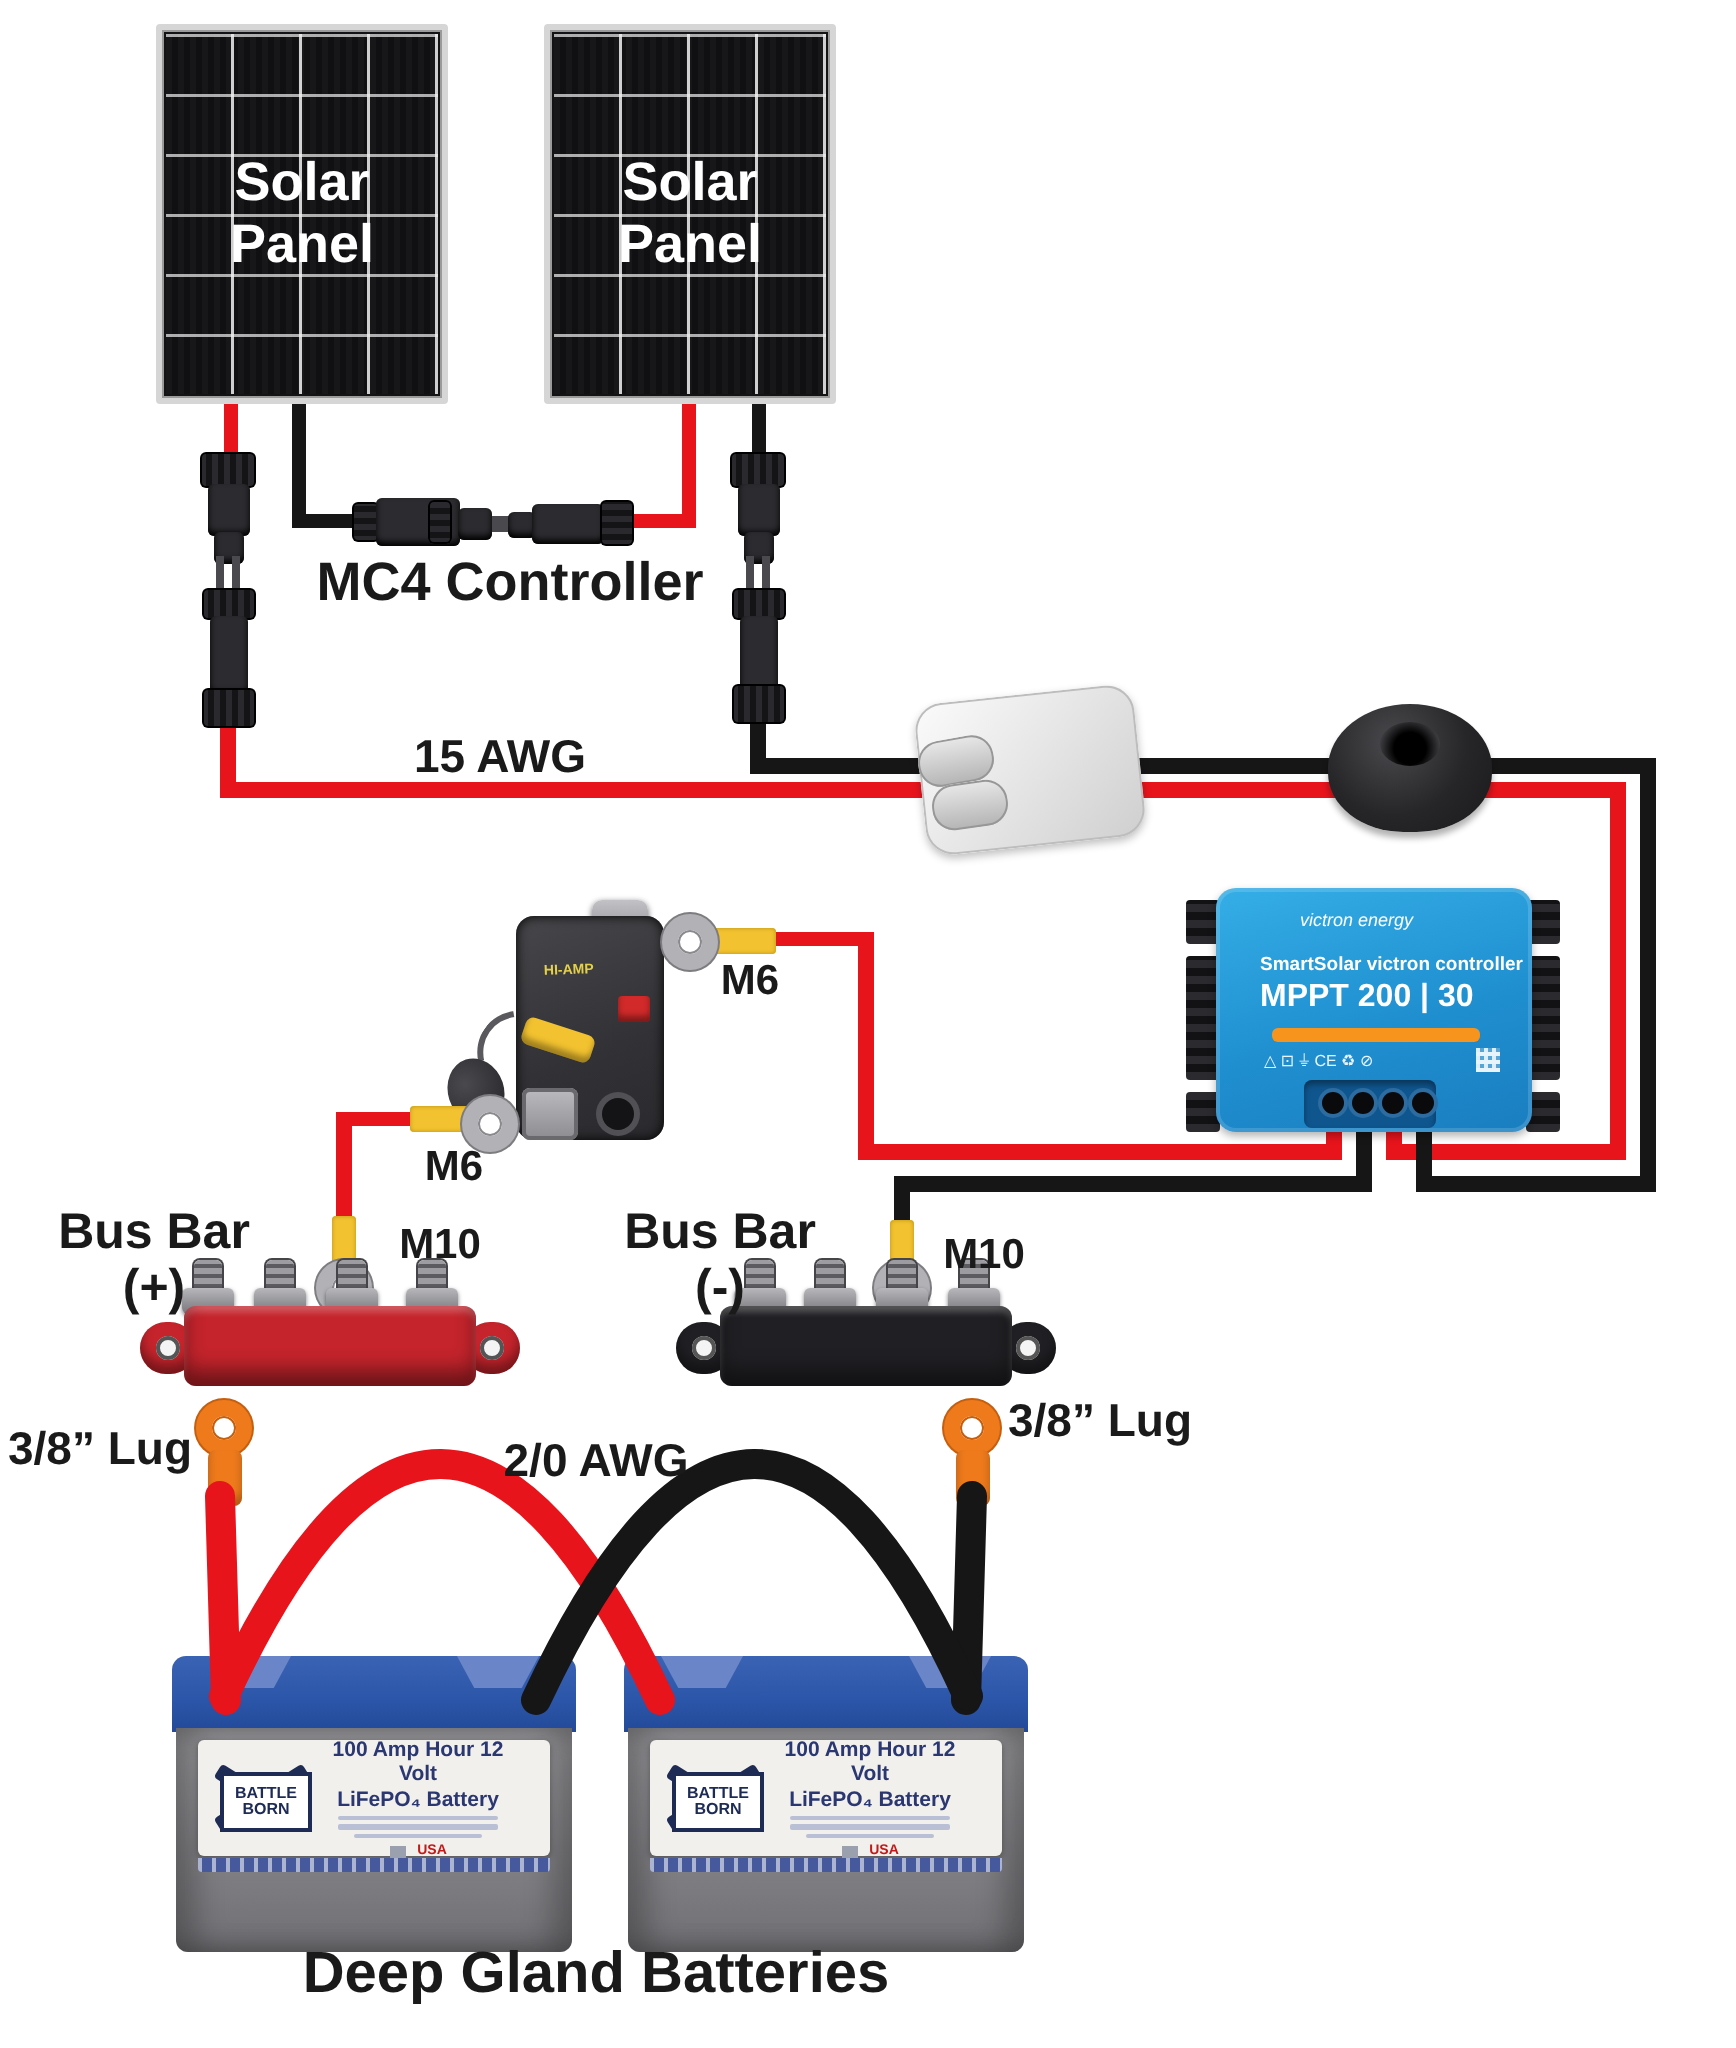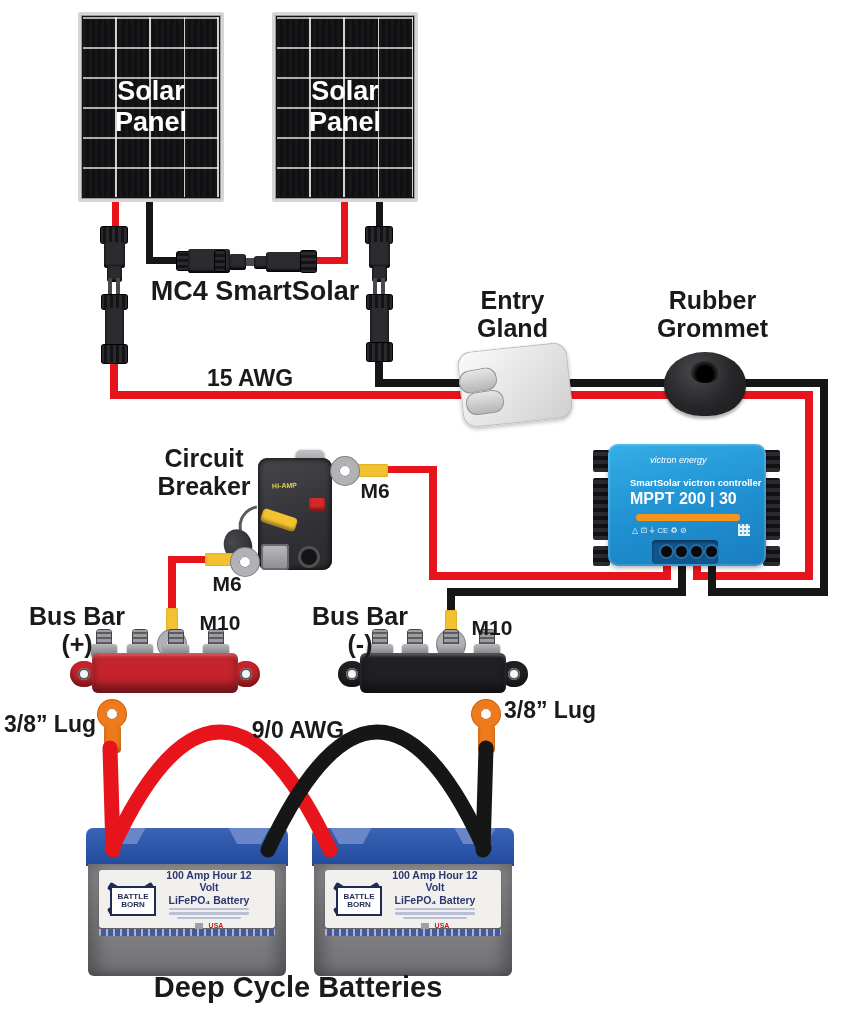--- a/index.html
+++ b/index.html
@@ -321,35 +321,32 @@
     <div class="bat-strip"></div>
   </div>
 
   <svg class="cables" width="440" height="215" viewBox="0 0 440 215">
     <path d="M 30 88 L 33 190" stroke="#e8141c" stroke-width="15" fill="none" stroke-linecap="round"></path>
     <path d="M 406 88 L 403 190" stroke="#161616" stroke-width="15" fill="none" stroke-linecap="round"></path>
     <path d="M 32 188 Q 140 -45 250 190" stroke="#e8141c" stroke-width="15" fill="none" stroke-linecap="round"></path>
     <path d="M 188 190 Q 298 -45 404 188" stroke="#161616" stroke-width="15" fill="none" stroke-linecap="round"></path>
   </svg>
 
-  <div class="lbl" style="left:130px;top:277px;width:250px;font-size:27px">MC4 SmartSolar</div>
+  <div class="lbl" style="left:130px;top:277px;width:250px;font-size:27px">MC4 Controller</div>
   <div class="lbl" style="left:200px;top:366px;width:100px;font-size:23px">15 AWG</div>
-  <div class="lbl" style="left:455px;top:287px;width:115px;font-size:25px">Entry Gland</div>
-  <div class="lbl" style="left:640px;top:287px;width:145px;font-size:25px">Rubber Grommet</div>
-  <div class="lbl" style="left:128px;top:445px;width:152px;font-size:25px">Circuit Breaker</div>
   <div class="lbl" style="left:350px;top:479px;width:50px;font-size:21px">M6</div>
   <div class="lbl" style="left:202px;top:572px;width:50px;font-size:21px">M6</div>
   <div class="lbl" style="left:192px;top:611px;width:56px;font-size:21px">M10</div>
   <div class="lbl" style="left:464px;top:616px;width:56px;font-size:21px">M10</div>
   <div class="lbl" style="left:18px;top:603px;width:118px;font-size:25px">
     <div>Bus Bar</div>
       <div>(+)</div>
   </div>
   <div class="lbl" style="left:303px;top:603px;width:114px;font-size:25px">
     <div>Bus Bar</div>
       <div>(-)</div>
   </div>
   <div class="lbl" style="left:4px;top:712px;width:92px;font-size:23px">3/8” Lug</div>
   <div class="lbl" style="left:504px;top:698px;width:92px;font-size:23px">3/8” Lug</div>
-  <div class="lbl" style="left:248px;top:718px;width:100px;font-size:23px">9/0 AWG</div>
-  <div class="lbl" style="left:148px;top:972px;width:300px;font-size:29px">Deep Cycle Batteries</div>
+  <div class="lbl" style="left:248px;top:718px;width:100px;font-size:23px">2/0 AWG</div>
+  <div class="lbl" style="left:148px;top:972px;width:300px;font-size:29px">Deep Gland Batteries</div>
 
 </div>
 
 </body></html>

